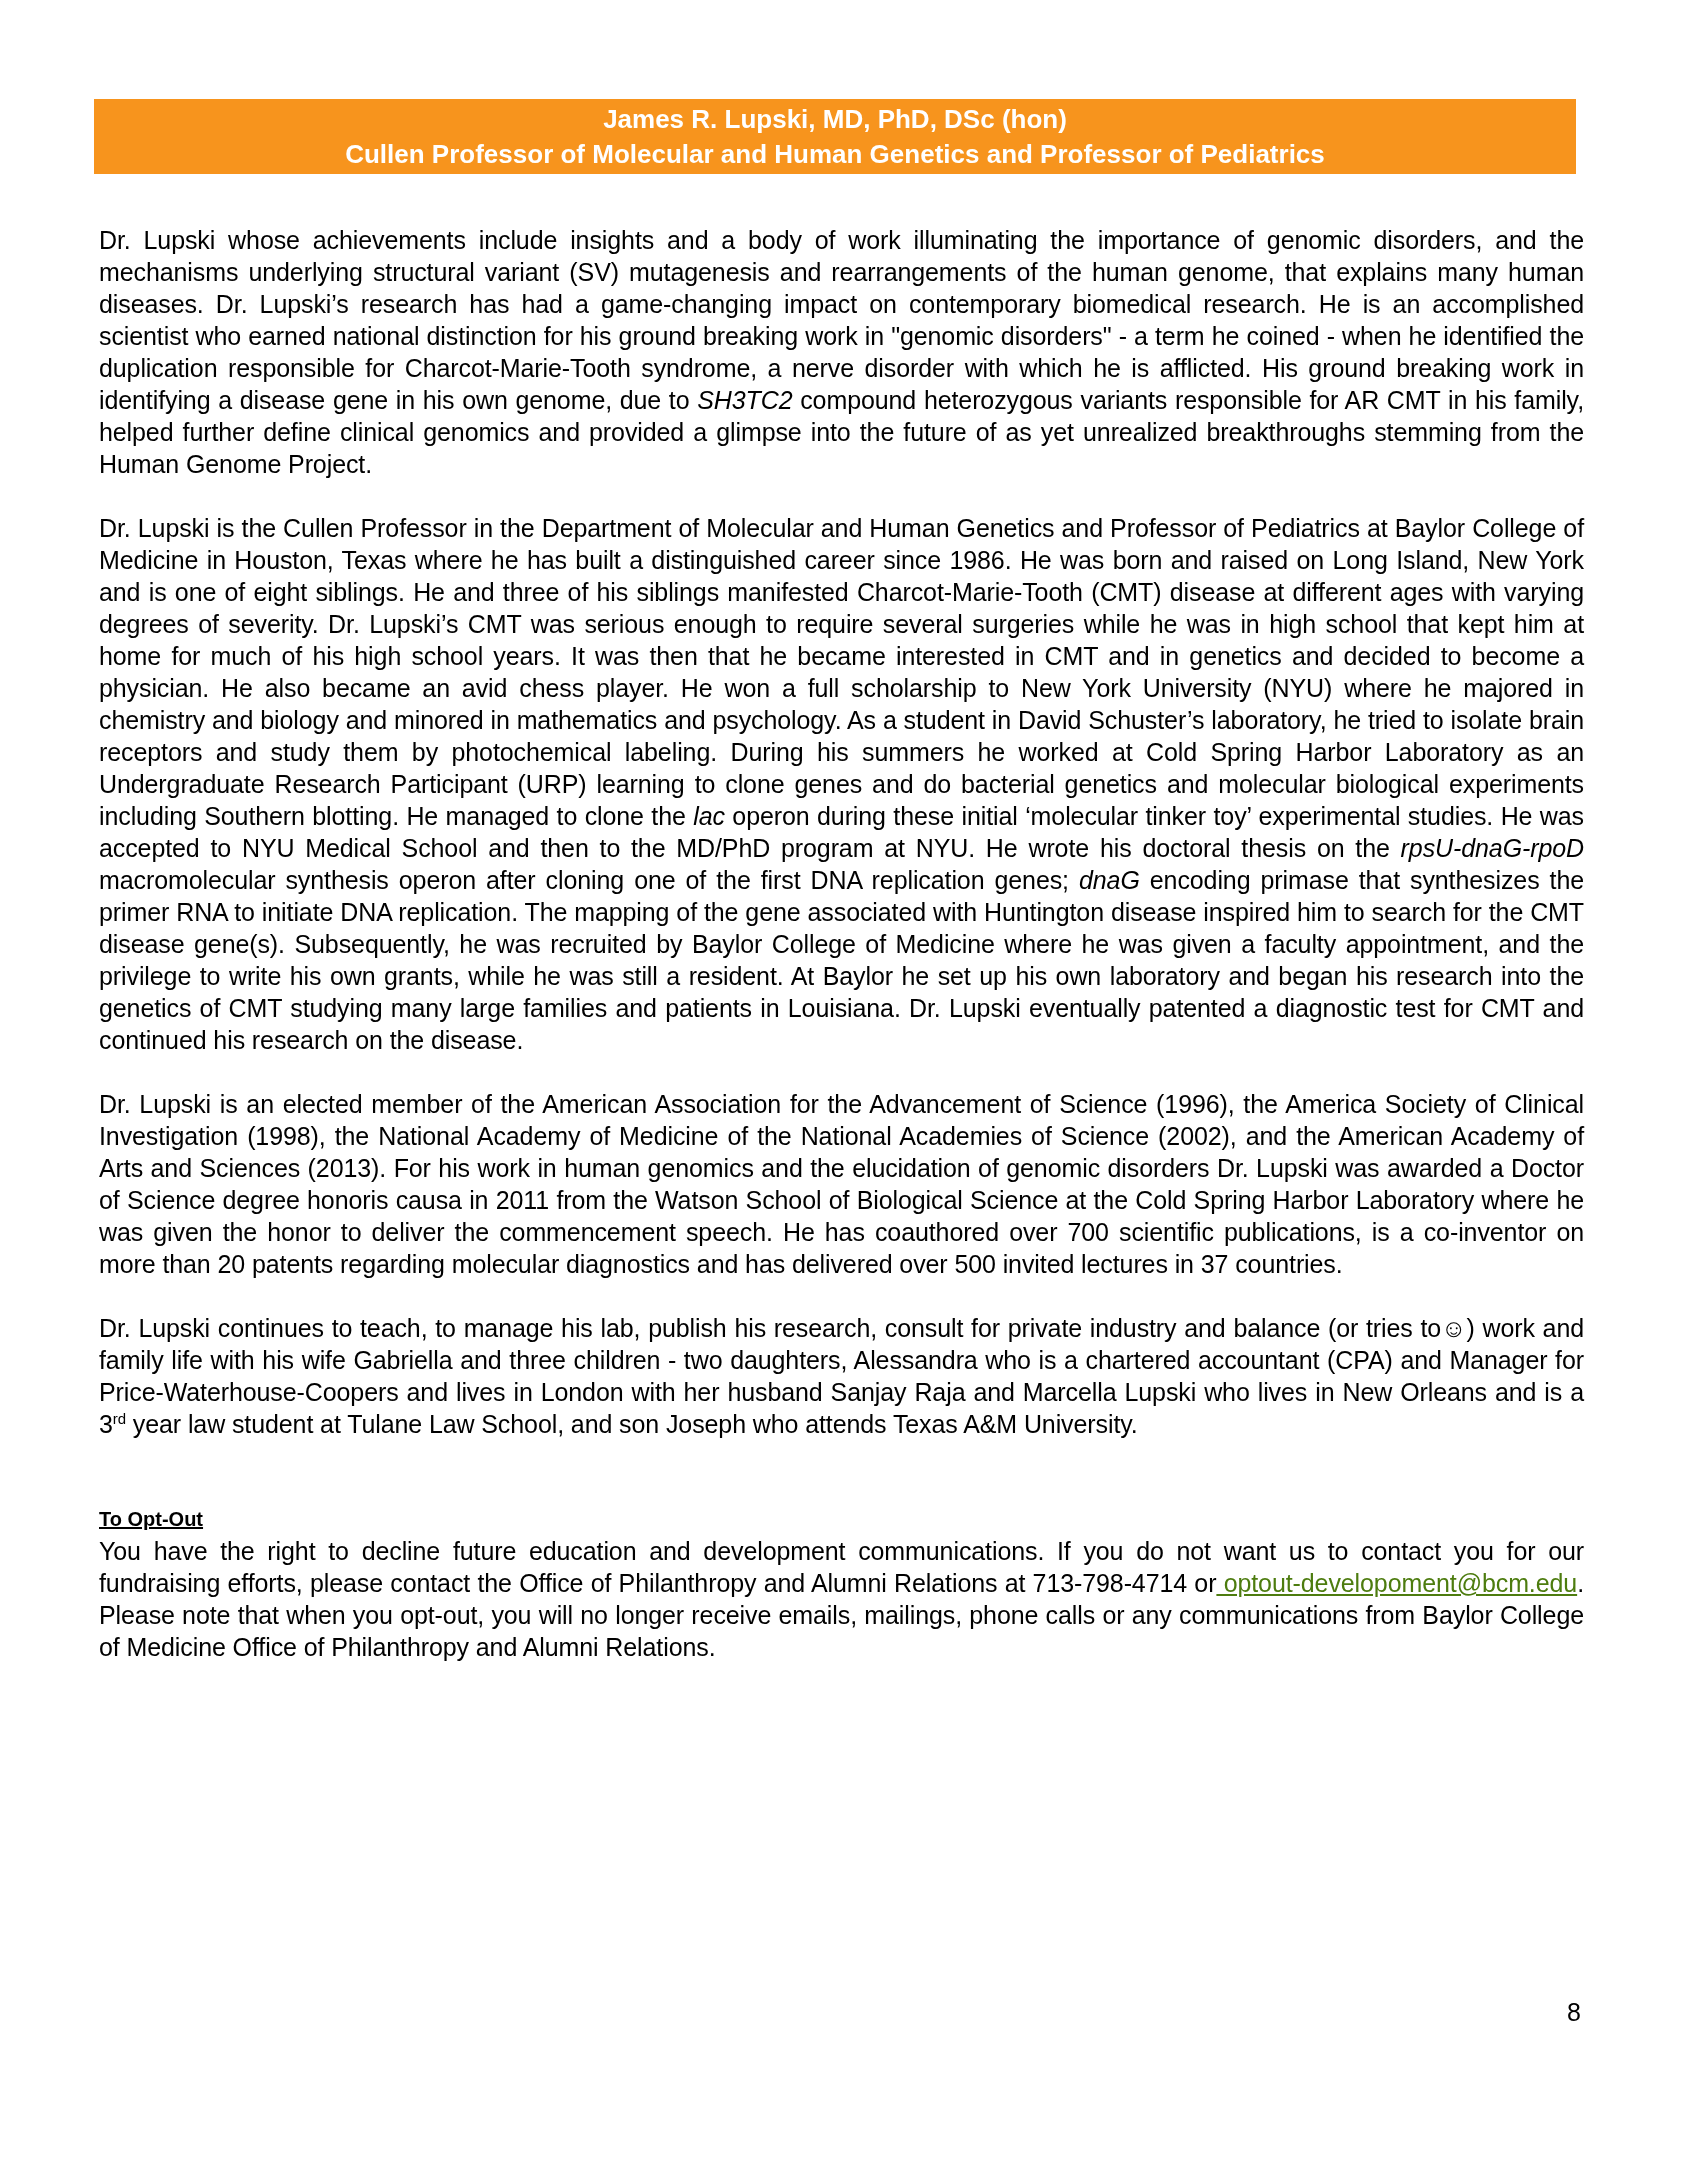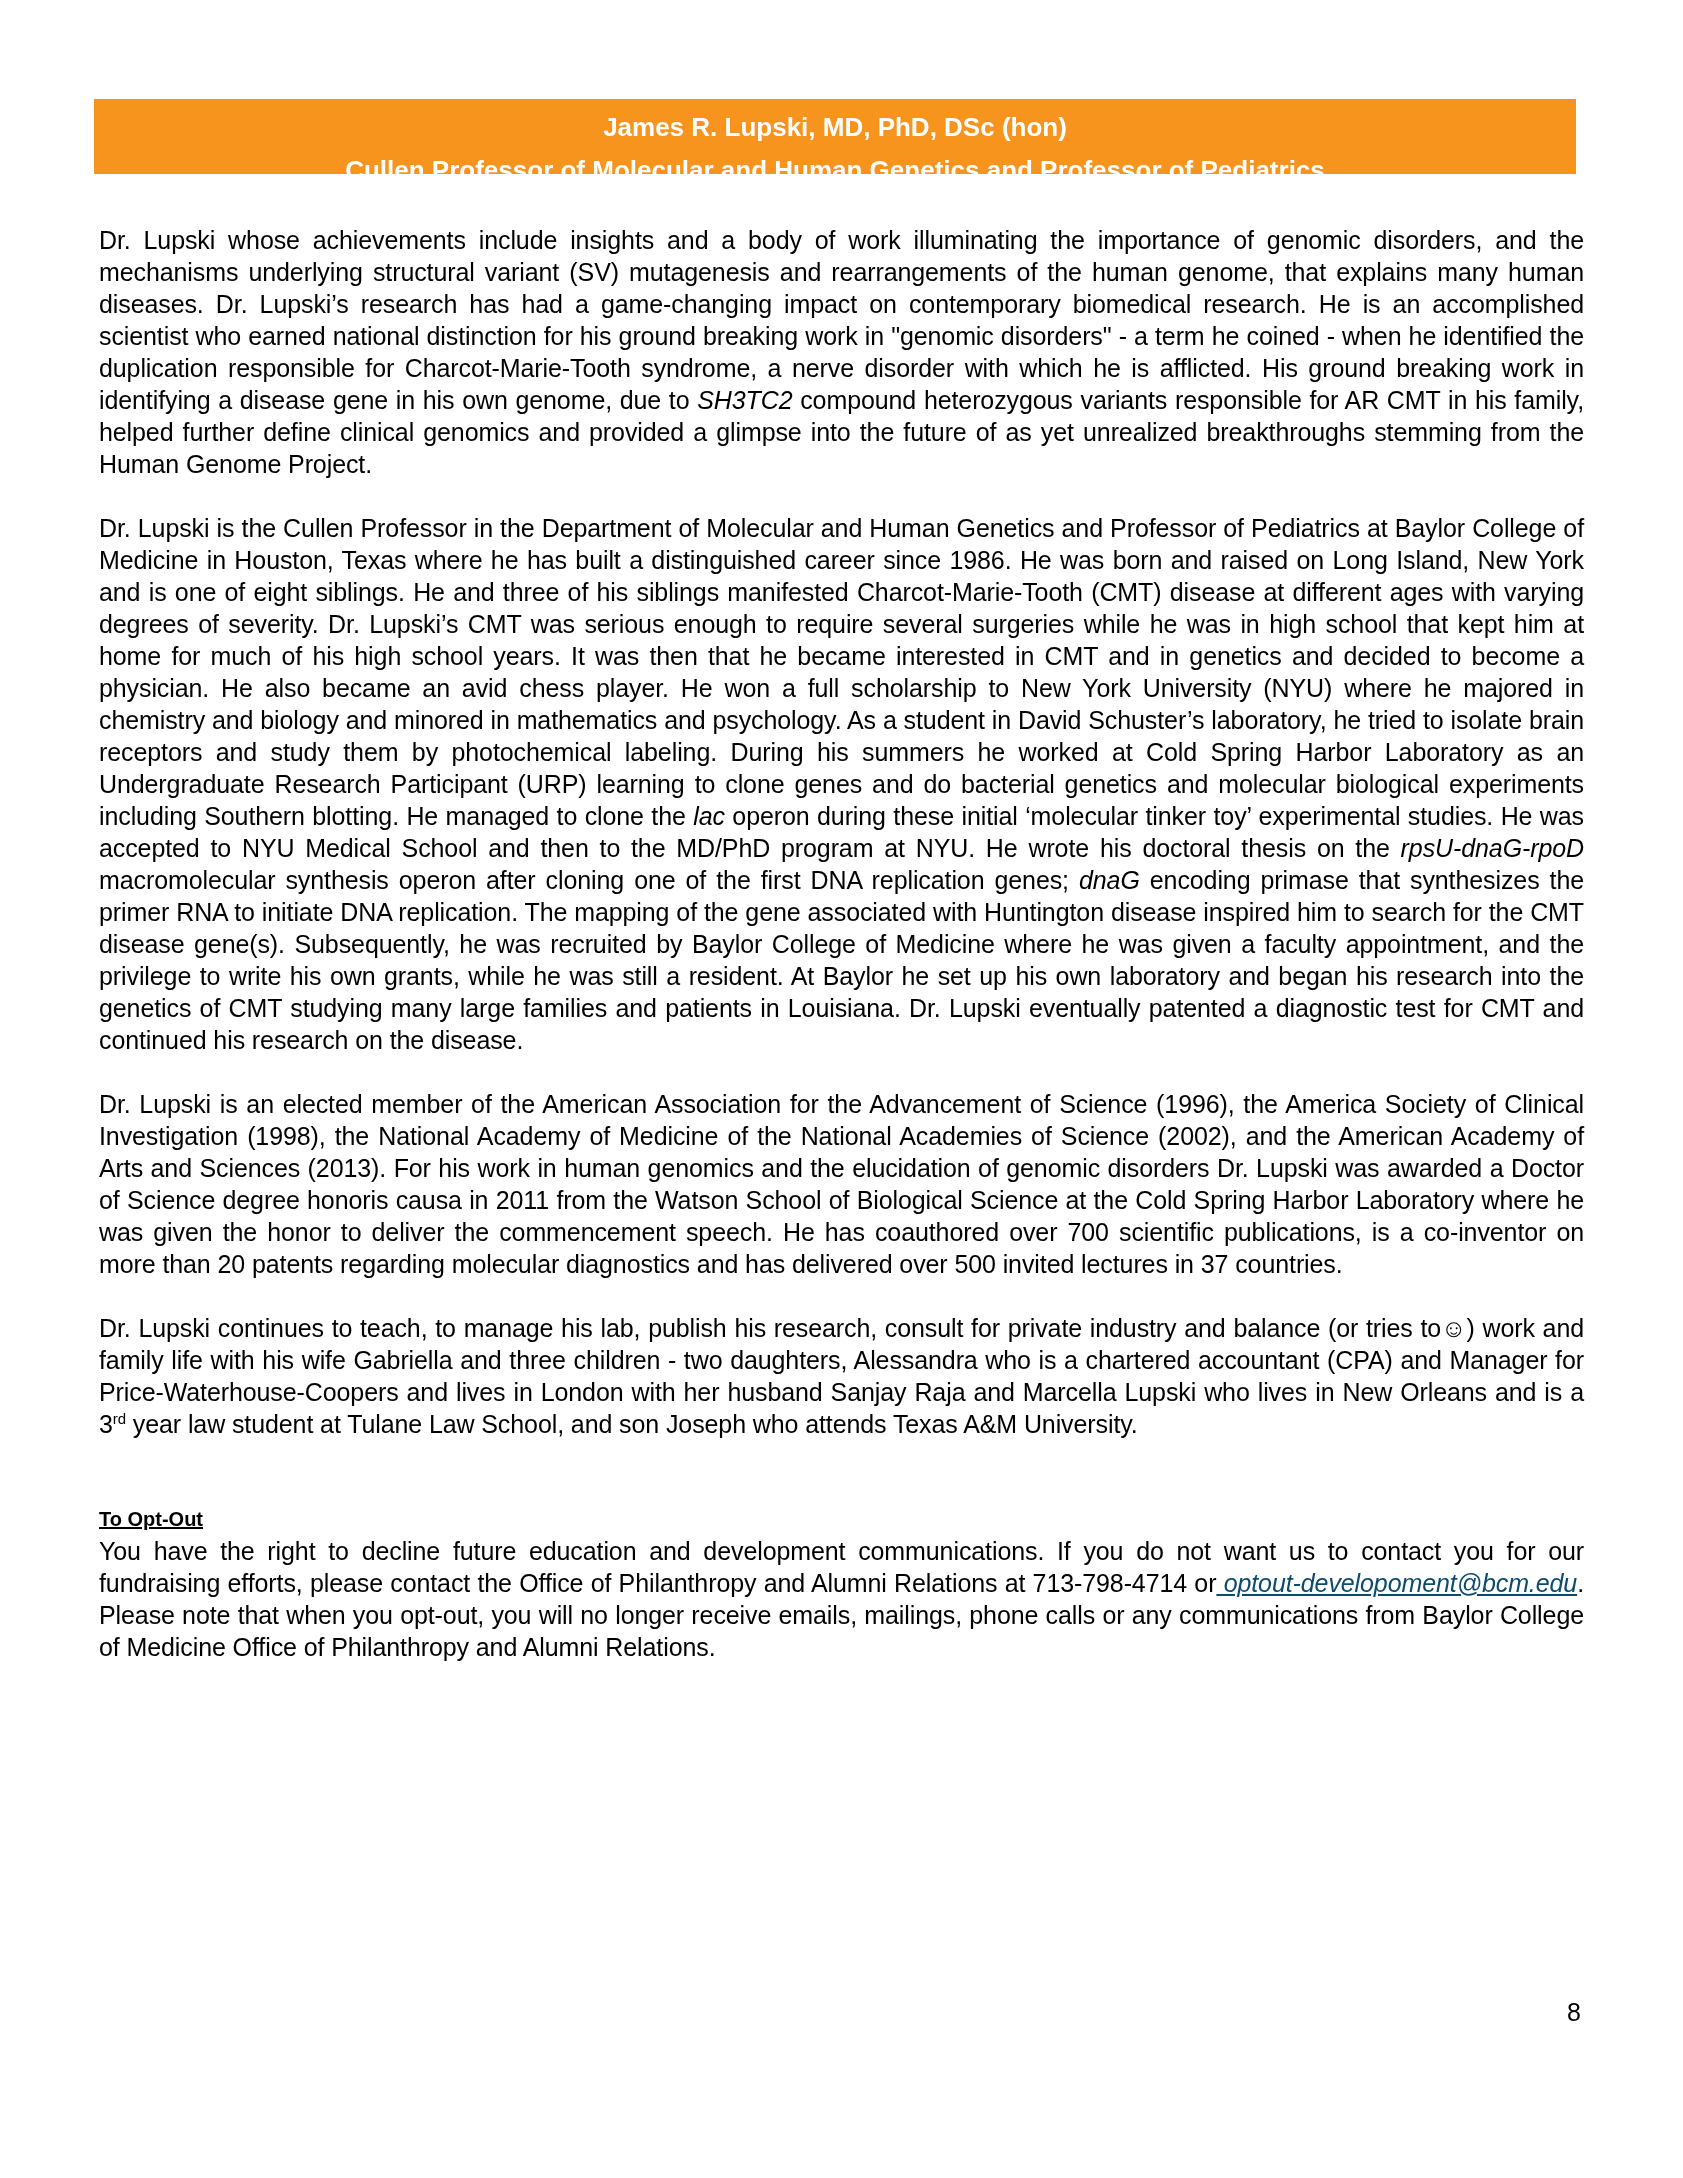--- a/index.html
+++ b/index.html
@@ -1,27 +1,27 @@
 <!DOCTYPE html>
 <html><head>
 <meta charset="utf-8">
 <style>
   html, body { margin: 0; padding: 0; background: #ffffff; }
   body { width: 1683px; height: 2178px; position: relative; overflow: hidden;
          font-family: "Liberation Sans", "DejaVu Sans", sans-serif; color: #000; }
   .banner { position: absolute; left: 94px; top: 99px; width: 1482px; height: 75px;
             background: #F7941D; color: #fff; text-align: center; font-weight: bold;
             font-size: 26px; line-height: 35px; padding-top: 3px; box-sizing: border-box; }
-  .banner div { white-space: nowrap; margin-top: 8px; }
+  .banner div { white-space: nowrap; }
   .content { position: absolute; left: 99px; top: 224px; width: 1485px; }
   .para { font-size: 25px; line-height: 32px; text-align: justify; margin: 0 0 32px 0;
           text-align-last: left; letter-spacing: -0.1px; }
   .para i { font-style: italic; }
   .para sup { font-size: 15px; line-height: 0; vertical-align: super; margin-top: 37px; }
-  .para .link { color: #0c4a6e; text-decoration: underline; cursor: pointer; font-style: italic; }
+  .para .link { color: #4d7c0f; text-decoration: underline; cursor: pointer; }
   .opt-heading { font-weight: bold; text-decoration: underline; font-size: 20px;
                  line-height: 32px; margin-top: 63px; }
   .opt-body { margin-bottom: 0; }
   .page-num { position: absolute; left: 1567px; top: 1998px; font-size: 25px; }
 </style>
 </head>
 <body>
 
 <div class="banner">
   <div>James R. Lupski, MD, PhD, DSc (hon)</div>

